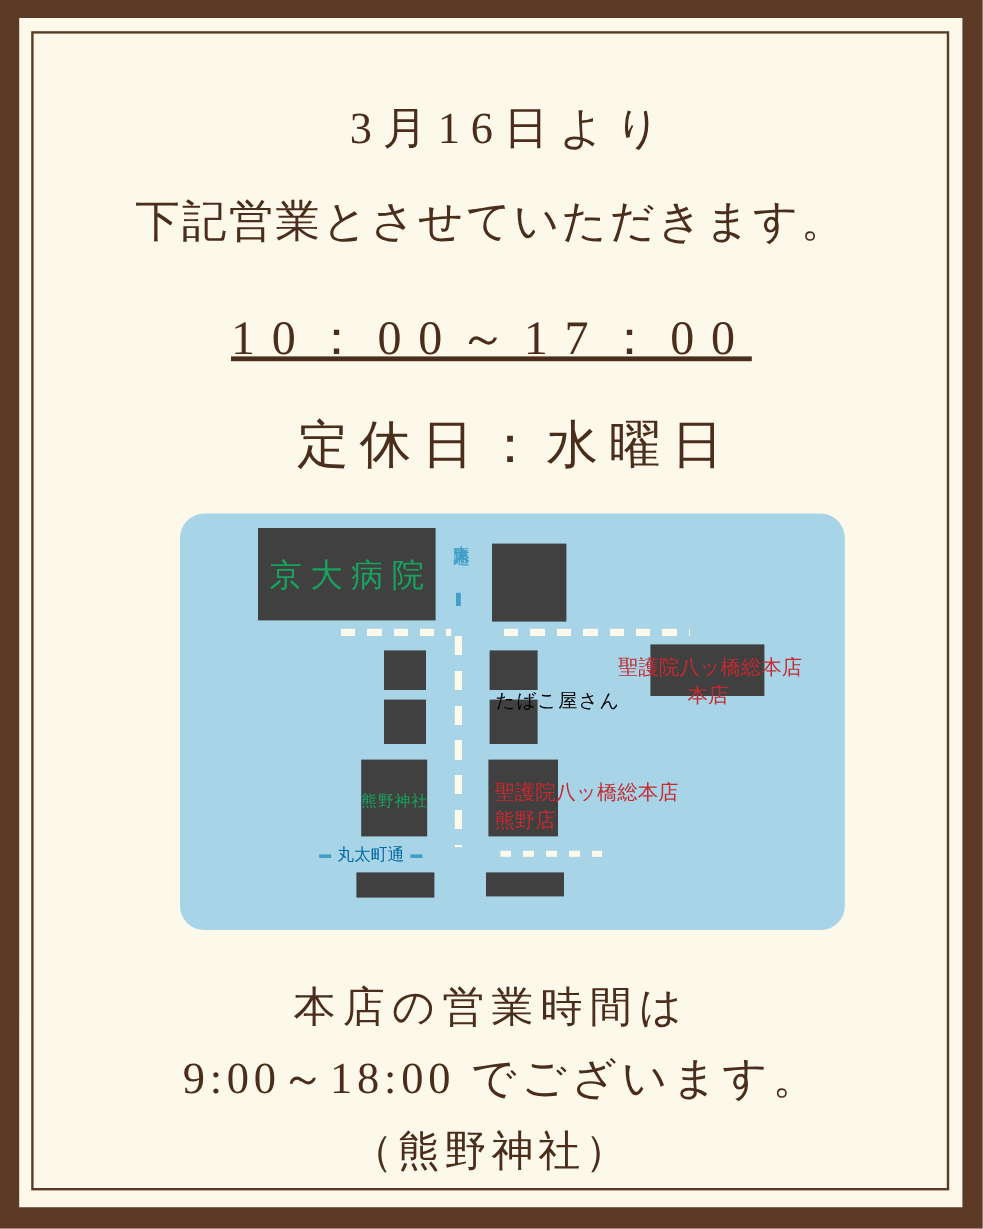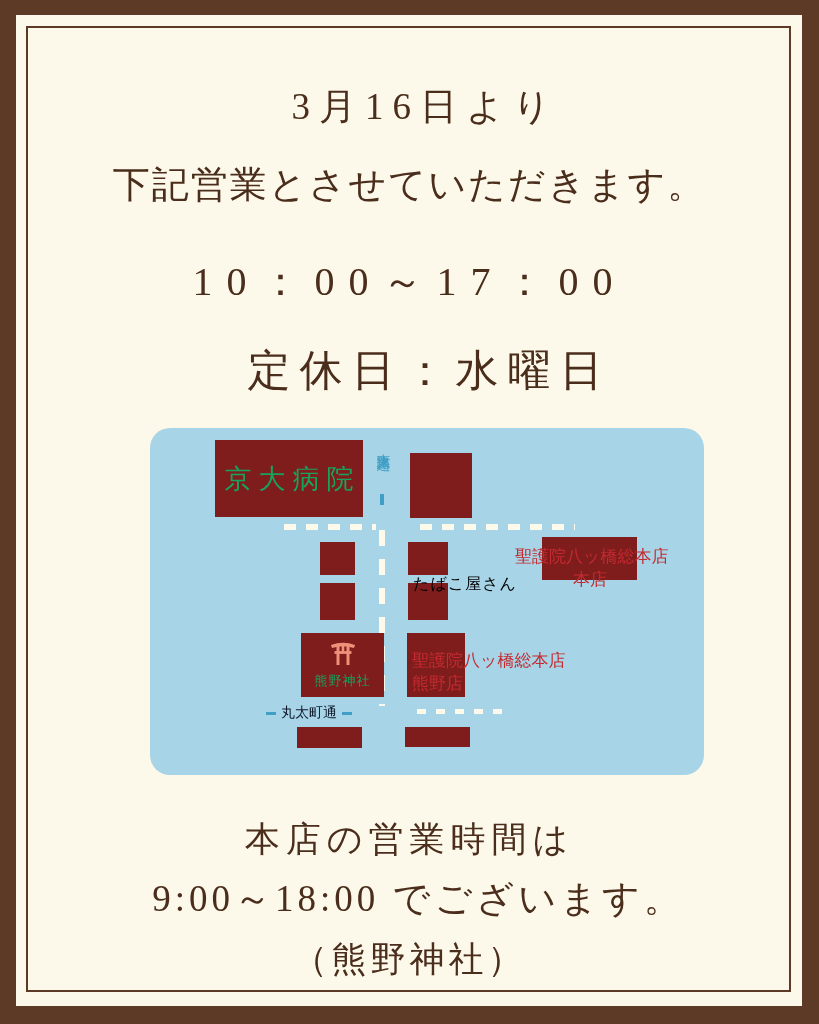--- a/index.html
+++ b/index.html
@@ -25,44 +25,44 @@
     border:2px solid #5d3a26;
     pointer-events:none;
   }
   
   .tline {
     position:absolute; left:0; width:100%;
     text-align:center; color:#4b2d1c; white-space:nowrap;
   }
   .t-date    { top:82px;  font-size:37px; letter-spacing:9px;padding-left:32px; }
   .t-announce{ top:160px; font-size:37px; letter-spacing:2px; }
-  .t-hours   { top:254px; font-size:40px; letter-spacing:14px; }
+  .t-hours   { top:254px; font-size:40px; letter-spacing:14px;text-decoration:underline; }
   .t-closed  { top:342px; font-size:43px; letter-spacing:9px;padding-left:40px; }
   .t-f1      { top:816px; font-size:35px; letter-spacing:6px; }
   .t-f2      { top:874px; font-size:37px; letter-spacing:4px;padding-left:18px; }
   .t-f3      { top:936px; font-size:35px; letter-spacing:4px; }
 
   
   .map {
     position:absolute; left:150px; top:428px;
     width:554px; height:347px;
     background:#a7d5e7; border-radius:20px;
   }
-  .mbox { position:absolute; background:#7f1d1d; }
+  .mbox { position:absolute; background:#404040; }
   .b-hospital { left:65px;  top:12px;  width:148px; height:77px;
                 display:flex; align-items:center; justify-content:center; }
   .b-hospital span { color:#17a35e; font-size:27px; letter-spacing:7px; padding-left:7px; }
   .b-topright { left:260px; top:25px;  width:62px; height:65px; }
   .b-left1    { left:170px; top:114px; width:35px; height:33px; }
   .b-left2    { left:170px; top:155px; width:35px; height:37px; }
   .b-tobacco  { left:258px; top:114px; width:40px; height:33px; }
   .b-right2   { left:258px; top:155px; width:40px; height:37px; }
   .b-honten   { left:392px; top:109px; width:95px; height:43px; }
-  .b-shrine   { left:151px; top:205px; width:83px; height:64px;
-                display:flex; flex-direction:column; align-items:center; }
+  .b-shrine   { left:151px; top:205px; width:55px; height:64px;
+                display:flex; align-items:center; }
   .b-kumano   { left:257px; top:205px; width:58px; height:64px; }
   .b-botleft  { left:147px; top:299px; width:65px; height:21px; }
   .b-botright { left:255px; top:299px; width:65px; height:20px; }
 
   .street-v {
     position:absolute; left:224px; top:15px;
     writing-mode:vertical-rl; text-orientation:upright;
     color:#3f9fc6; font-size:14px; letter-spacing:1px; white-space:nowrap;
   }
   .street-v-dash {
@@ -94,21 +94,21 @@
   }
   .lbl-kumano {
     position:absolute; left:262px; top:221px;
     color:#c42a30; font-size:17px; line-height:23px; white-space:nowrap;
   }
   .torii { margin-top:6px; }
   .lbl-shrine { color:#17a35e; font-size:13px; letter-spacing:1px; margin-top:5px; white-space:nowrap; }
   .marutamachi {
     position:absolute; left:116px; top:276px;
     display:flex; align-items:center; gap:5px;
-    color:#0f172a; font-size:14px; white-space:nowrap;
+    color:#0369a1; font-size:14px; white-space:nowrap;
   }
   .road-tick { width:10px; height:3px; background:#3f9fc6; }
 </style>
 </head>
 <body>
 
 <div class="page">
   <div class="frame-outer"></div>
   <div class="frame-inner"></div>
 

